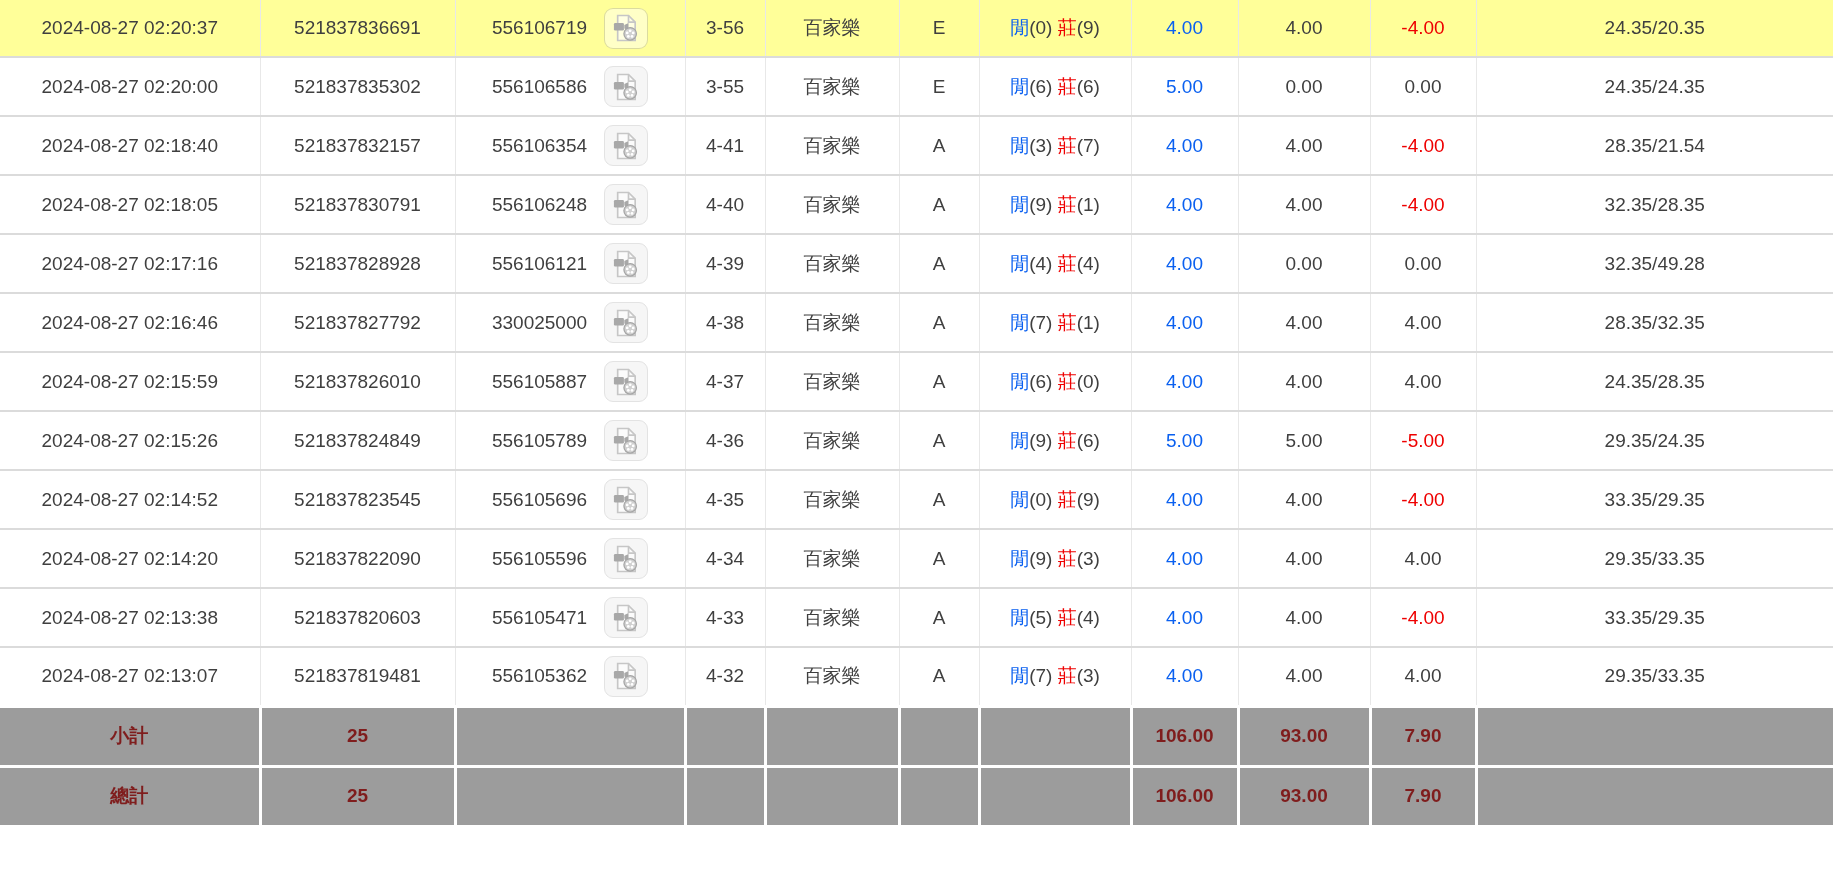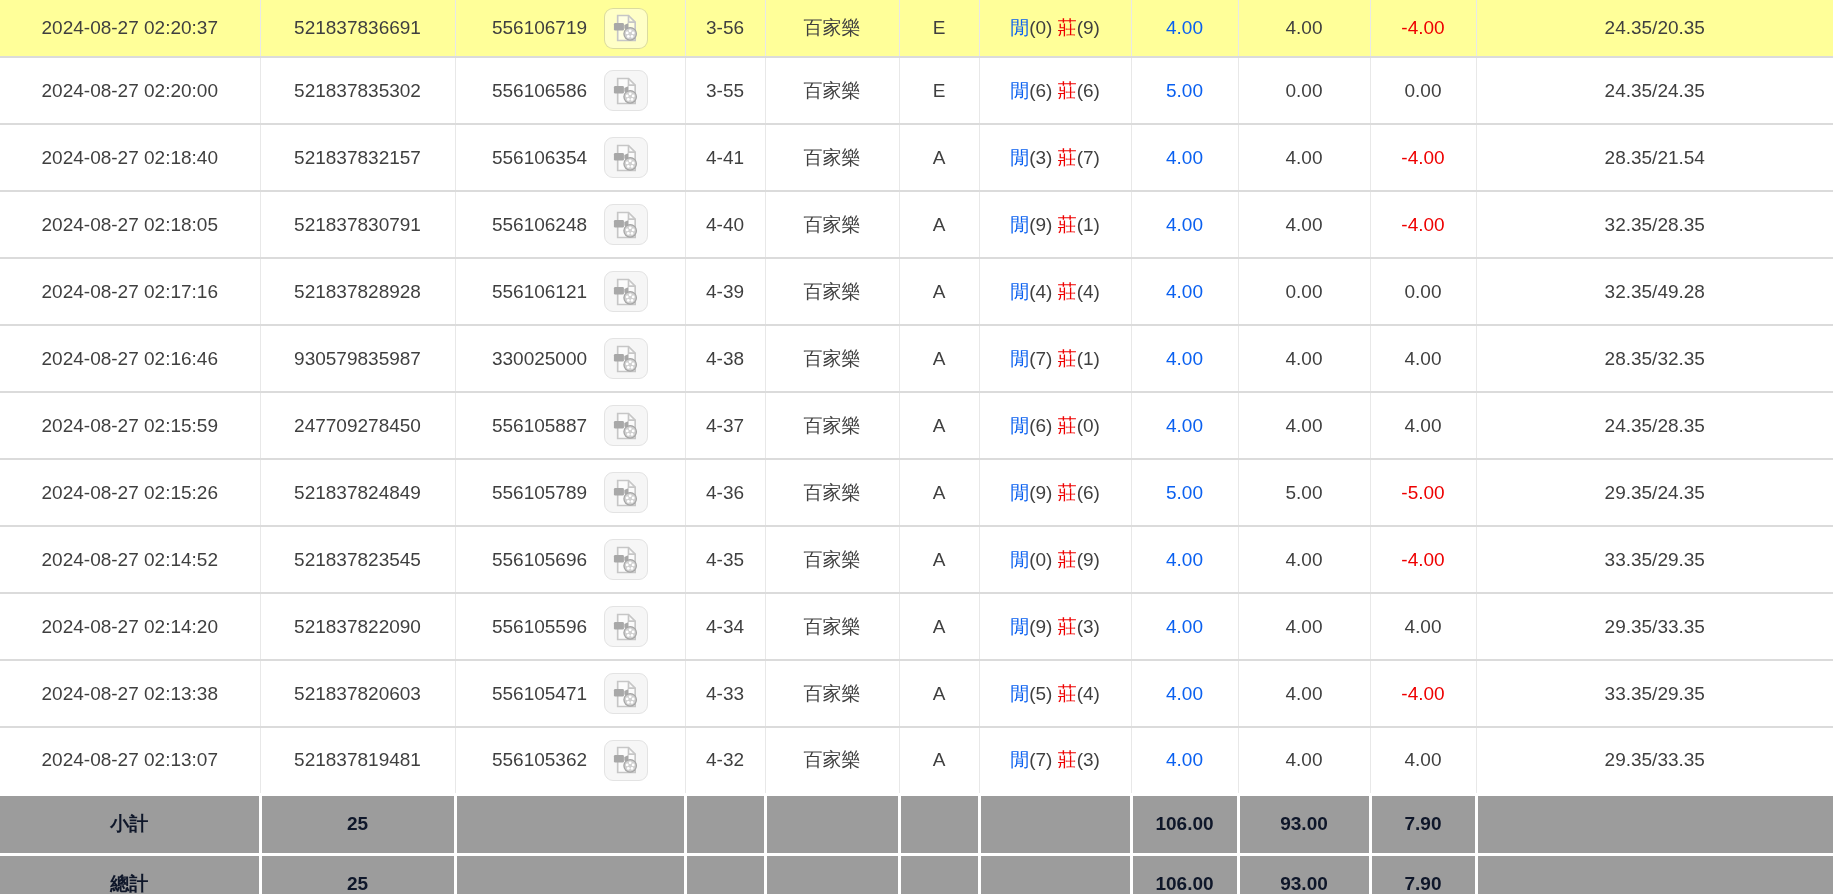--- a/index.html
+++ b/index.html
@@ -5,35 +5,35 @@
   html,body{margin:0;padding:0;background:#fff;}
   #screen{
     width:1833px;height:894px;overflow:hidden;background:#fff;position:relative;
     font-family:"Liberation Sans","DejaVu Sans",sans-serif;
     color:#3f3f3f;font-size:19px;
   }
   table{border-collapse:collapse;table-layout:fixed;width:1833px;}
   td{text-align:center;vertical-align:middle;padding:0;overflow:hidden;white-space:nowrap;}
   tbody td{border-bottom:2px solid #dbdbdb;border-right:1px solid #e8e8e8;background:#fff;}
   tbody td:last-child{border-right:none;}
-  tr.body-row{height:67px;}
+  tr.body-row{height:59px;}
   tr.body-row.first{height:57px;padding-left:36px;}
   tr.highlight td{background:#ffff99;}
   .blue{color:#0a60f0;}
   .red{color:#ee0000;}
   .dark{color:#3f3f3f;}
   .gid-wrap{display:flex;align-items:center;justify-content:center;gap:17px;}
   .vid-btn{
     display:inline-flex;align-items:center;justify-content:center;
     width:44px;height:41px;border-radius:9px;background:#f6f6f6;border:1px solid #e3e3e3;
     cursor:pointer;box-sizing:border-box;flex:0 0 auto;
   }
   tr.highlight .vid-btn{background:rgba(255,255,255,0.45);border-color:rgba(175,175,110,0.45);}
   tfoot td{
-    background:#9c9c9c;color:#0f172a;font-weight:bold;
+    background:#9c9c9c;color:#7f1d1d;font-weight:bold;
     border-top:3px solid #fff;border-right:3px solid #fff;height:57px;
   }
   tfoot td:last-child{border-right:none;}
 </style>
 </head>
 <body>
 
 <div id="screen">
   <table>
     <colgroup>
@@ -200,21 +200,21 @@
           <td>百家樂</td>
           <td>A</td>
           <td><span class="blue">閒</span><span class="dark">(4) </span><span class="red">莊</span><span class="dark">(4)</span></td>
           <td class="blue">4.00</td>
           <td>0.00</td>
           <td class="dark">0.00</td>
           <td>32.35/49.28</td>
         </tr>
         <tr class="body-row">
           <td>2024-08-27 02:16:46</td>
-          <td>930579835987</td>
+          <td>521837827792</td>
           <td>
             <div class="gid-wrap">
               <span>330025000</span>
               <span class="vid-btn">
                 <svg width="30" height="30" viewBox="0 0 36 36">
                   <path d="M8 3 h13 l8 8 v22 h-21 z" fill="rgba(255,255,255,0.5)" stroke="#c6c6c6" stroke-width="2"></path>
                   <path d="M21 3 v8 h8" fill="none" stroke="#c6c6c6" stroke-width="2"></path>
                   <rect x="3.5" y="12" width="12" height="9" rx="1.5" fill="#a8a8a8"></rect>
                   <polygon points="16,14.5 21,12 21,21 16,18.5" fill="#a8a8a8"></polygon>
                   <circle cx="23" cy="25" r="7.5" fill="#d0d0d0" stroke="#a5a5a5" stroke-width="1.5"></circle>
@@ -231,21 +231,21 @@
           <td>百家樂</td>
           <td>A</td>
           <td><span class="blue">閒</span><span class="dark">(7) </span><span class="red">莊</span><span class="dark">(1)</span></td>
           <td class="blue">4.00</td>
           <td>4.00</td>
           <td class="dark">4.00</td>
           <td>28.35/32.35</td>
         </tr>
         <tr class="body-row">
           <td>2024-08-27 02:15:59</td>
-          <td>247709278450</td>
+          <td>521837826010</td>
           <td>
             <div class="gid-wrap">
               <span>556105887</span>
               <span class="vid-btn">
                 <svg width="30" height="30" viewBox="0 0 36 36">
                   <path d="M8 3 h13 l8 8 v22 h-21 z" fill="rgba(255,255,255,0.5)" stroke="#c6c6c6" stroke-width="2"></path>
                   <path d="M21 3 v8 h8" fill="none" stroke="#c6c6c6" stroke-width="2"></path>
                   <rect x="3.5" y="12" width="12" height="9" rx="1.5" fill="#a8a8a8"></rect>
                   <polygon points="16,14.5 21,12 21,21 16,18.5" fill="#a8a8a8"></polygon>
                   <circle cx="23" cy="25" r="7.5" fill="#d0d0d0" stroke="#a5a5a5" stroke-width="1.5"></circle>

